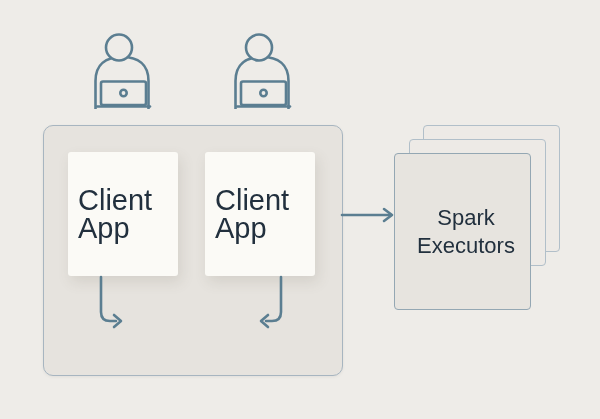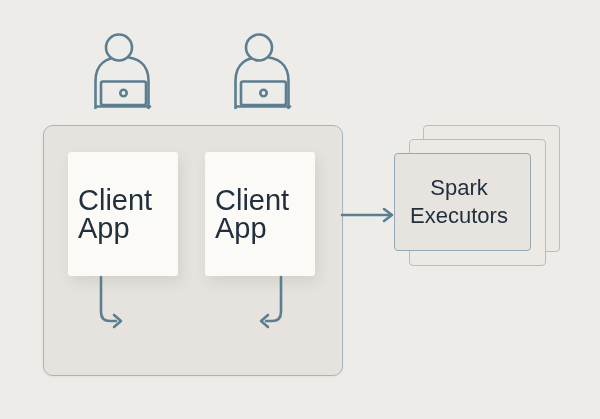--- a/index.html
+++ b/index.html
@@ -78,24 +78,24 @@
     left:423px;top:125px;height:127px;
     background:var(--executor-back-fill);
     border:1.5px solid var(--executor-back-border);
   }
   .executor-middle{
     left:409px;top:139px;height:127px;
     background:var(--executor-back-fill);
     border:1.5px solid var(--executor-back-border);
   }
   .executor-front{
-    left:394px;top:153px;height:98px;
+    left:394px;top:153px;height:157px;
     background:var(--executor-front-fill);
     border:1.5px solid var(--executor-front-border);
-    display:flex;align-items:center;justify-content:flex-start;
+    display:flex;align-items:center;justify-content:flex-end;
   }
   .executor-label{
     width:128px;
     text-align:center;
     font-size:22px;
     line-height:28px;
     font-weight:500;
     color:var(--text);
   }
   .driver-label{

